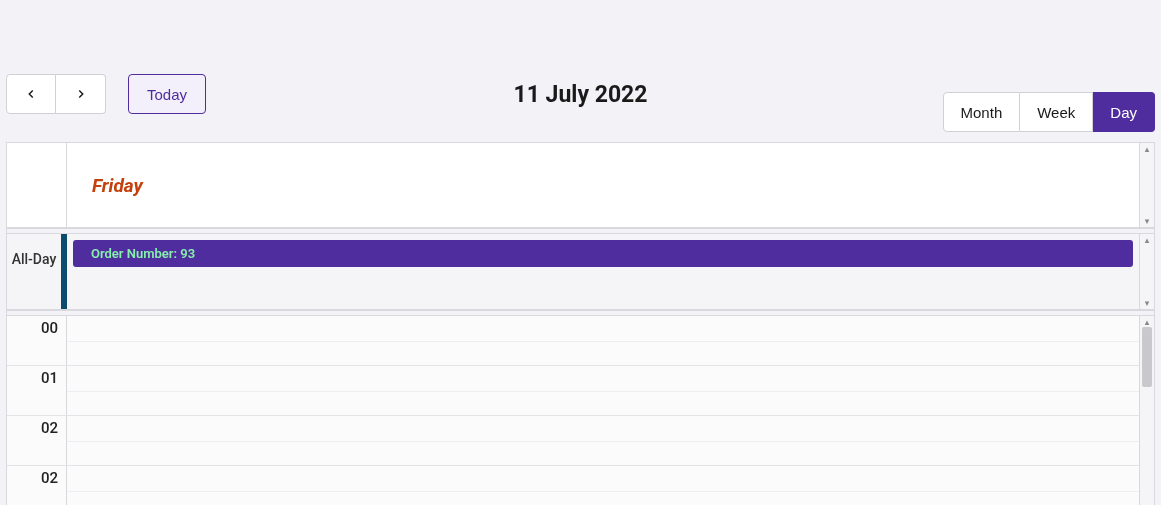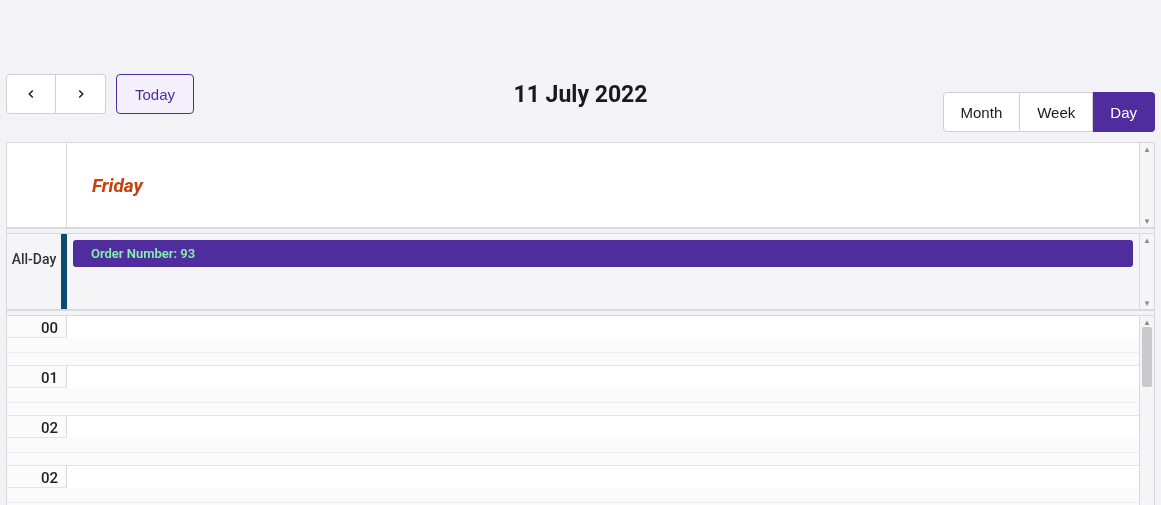--- a/index.html
+++ b/index.html
@@ -16,21 +16,21 @@
     .toolbar {
       display: flex;
       align-items: center;
       justify-content: space-between;
       padding: 0 0 10px 0;
       margin-top: 50px;
     }
     .toolbar-left {
       display: flex;
       align-items: flex-start;
-      gap: 10px;
+      gap: 22px;
     }
     .nav-buttons {
       display: flex;
     }
     .nav-btn {
       width: 50px;
       height: 40px;
       background: #ffffff;
       border: 1px solid #d0d0d5;
       display: flex;
@@ -189,21 +189,20 @@
       display: flex;
       position: relative;
     }
     .time-grid {
       flex: 1;
       overflow: hidden;
     }
     .hour-row {
       display: flex;
       height: 50px;
-      flex-direction: column;
     }
     .hour-label {
       width: 60px;
       border-right: 1px solid #d8d8dd;
       border-bottom: 1px solid #e3e3e8;
       text-align: right;
       padding-right: 8px;
       padding-top: 3px;
       font-size: 15px;
       color: #222;

